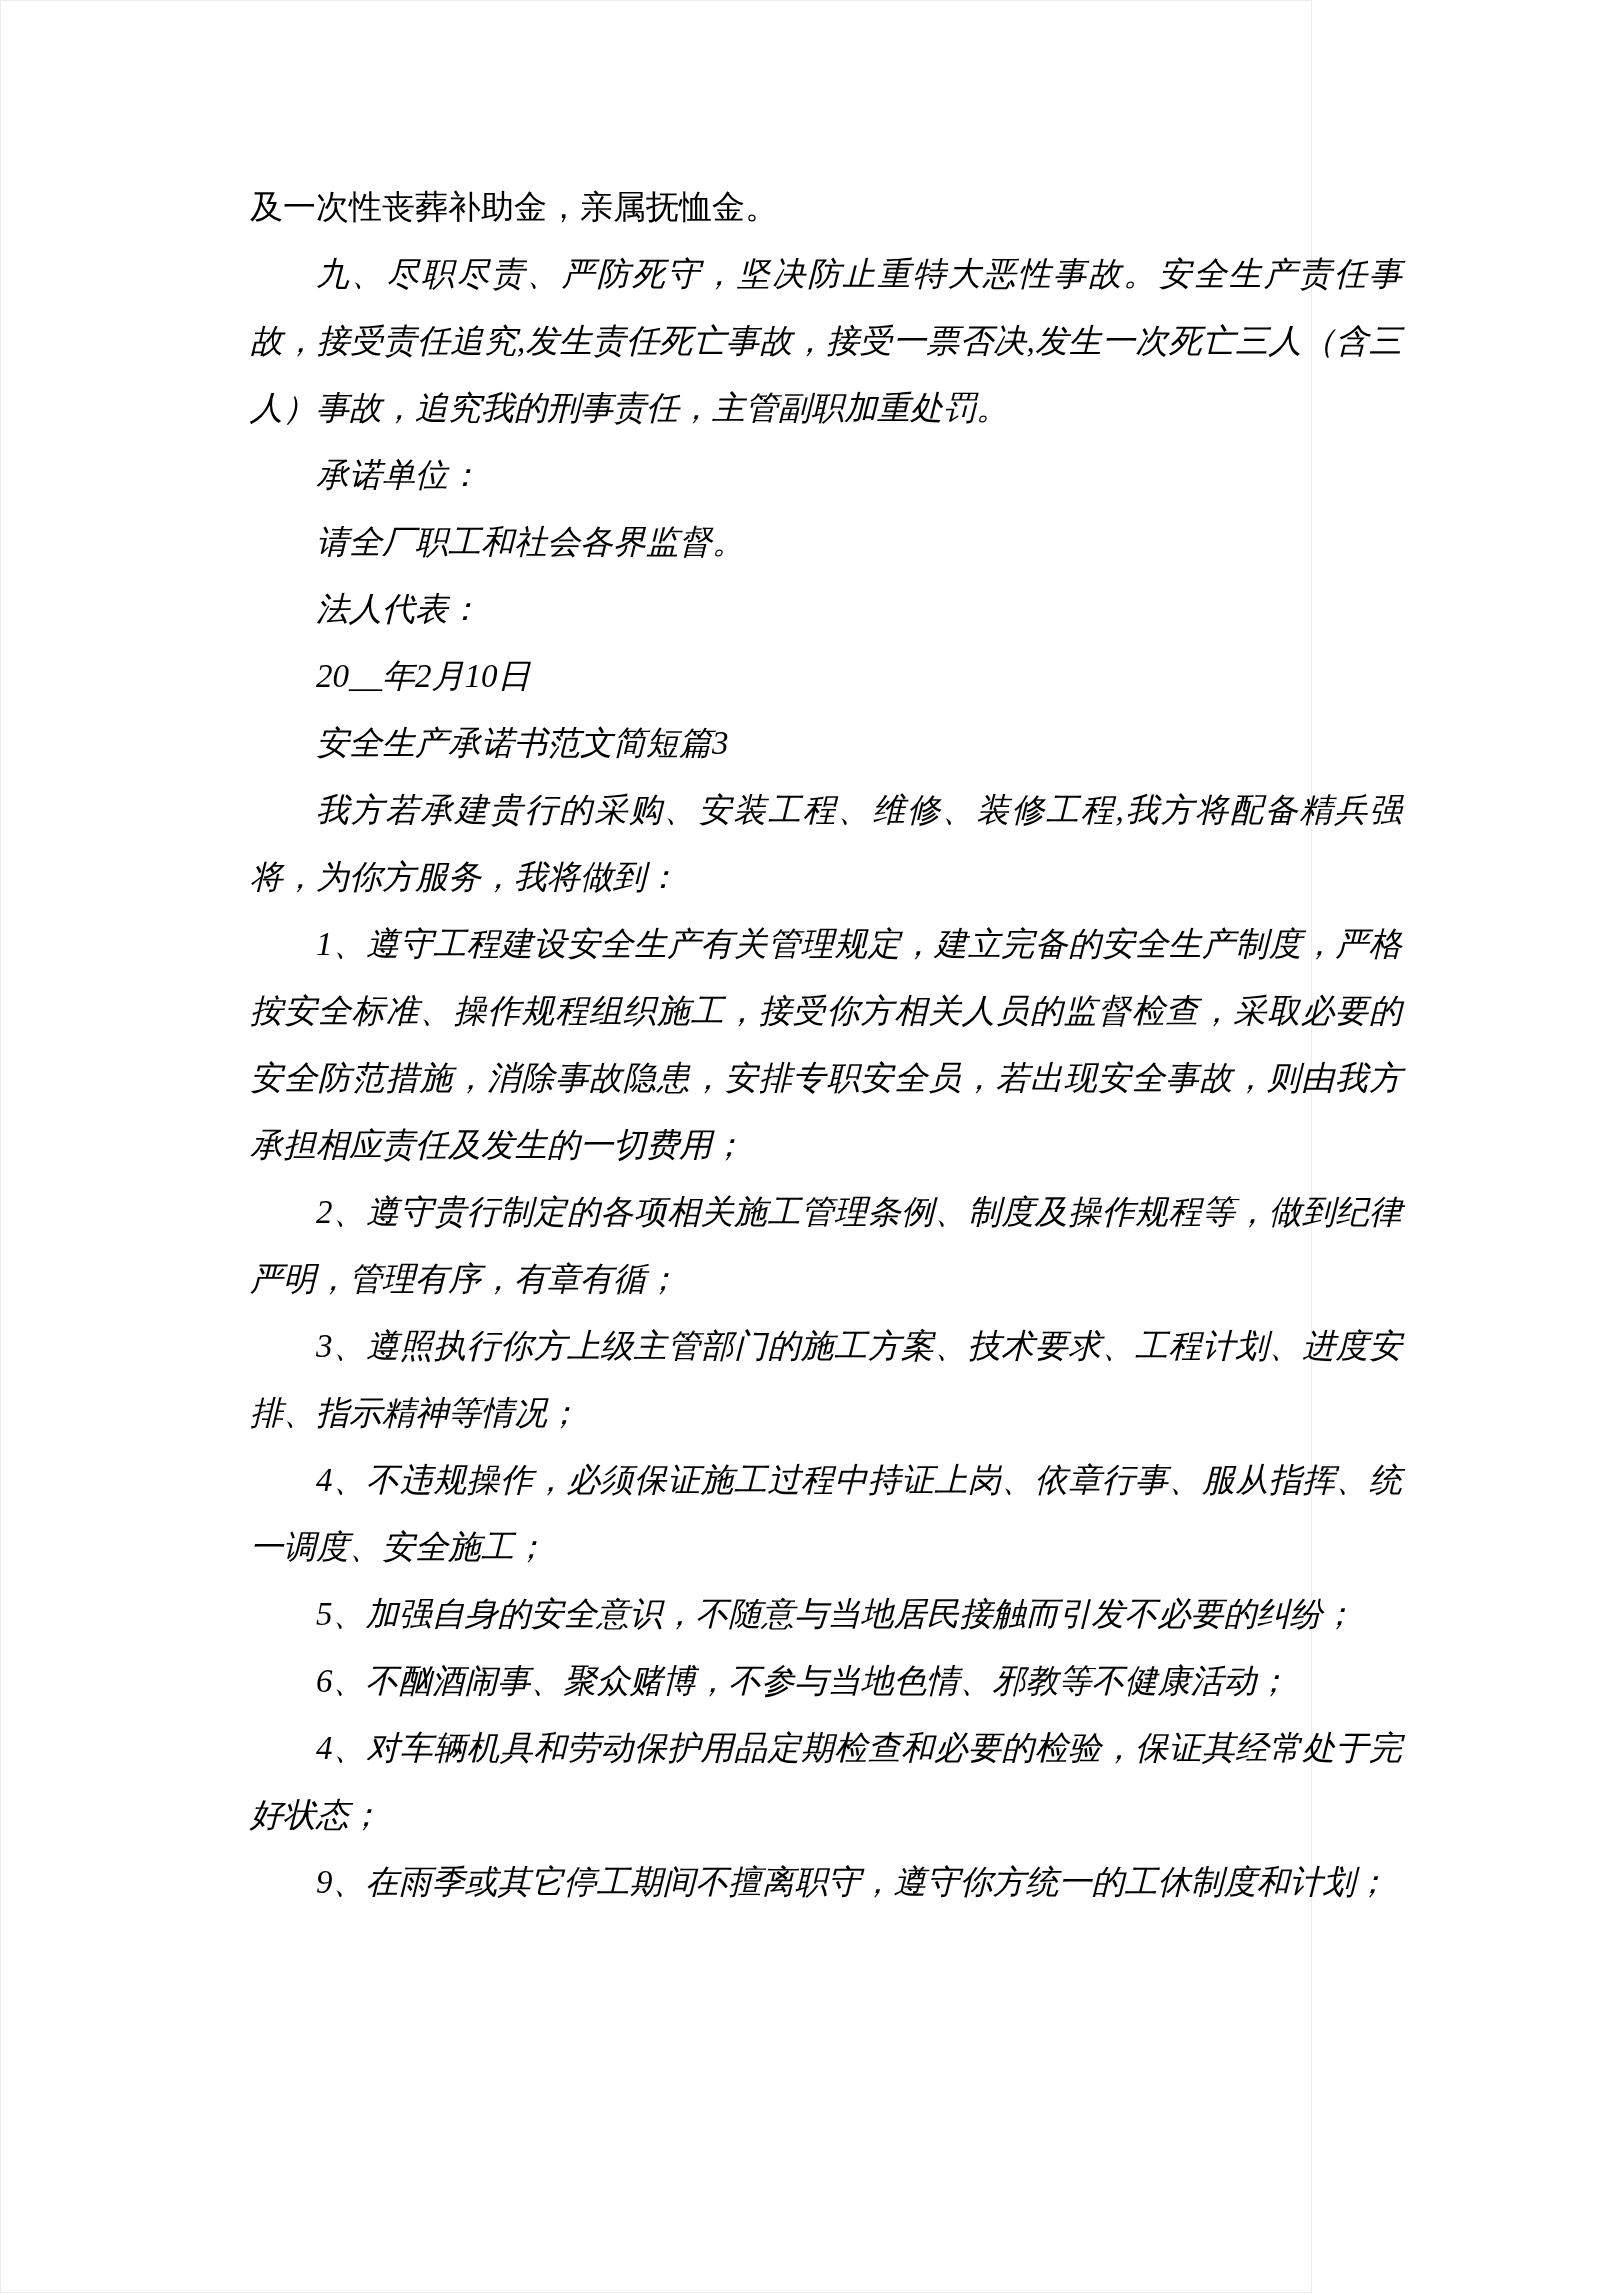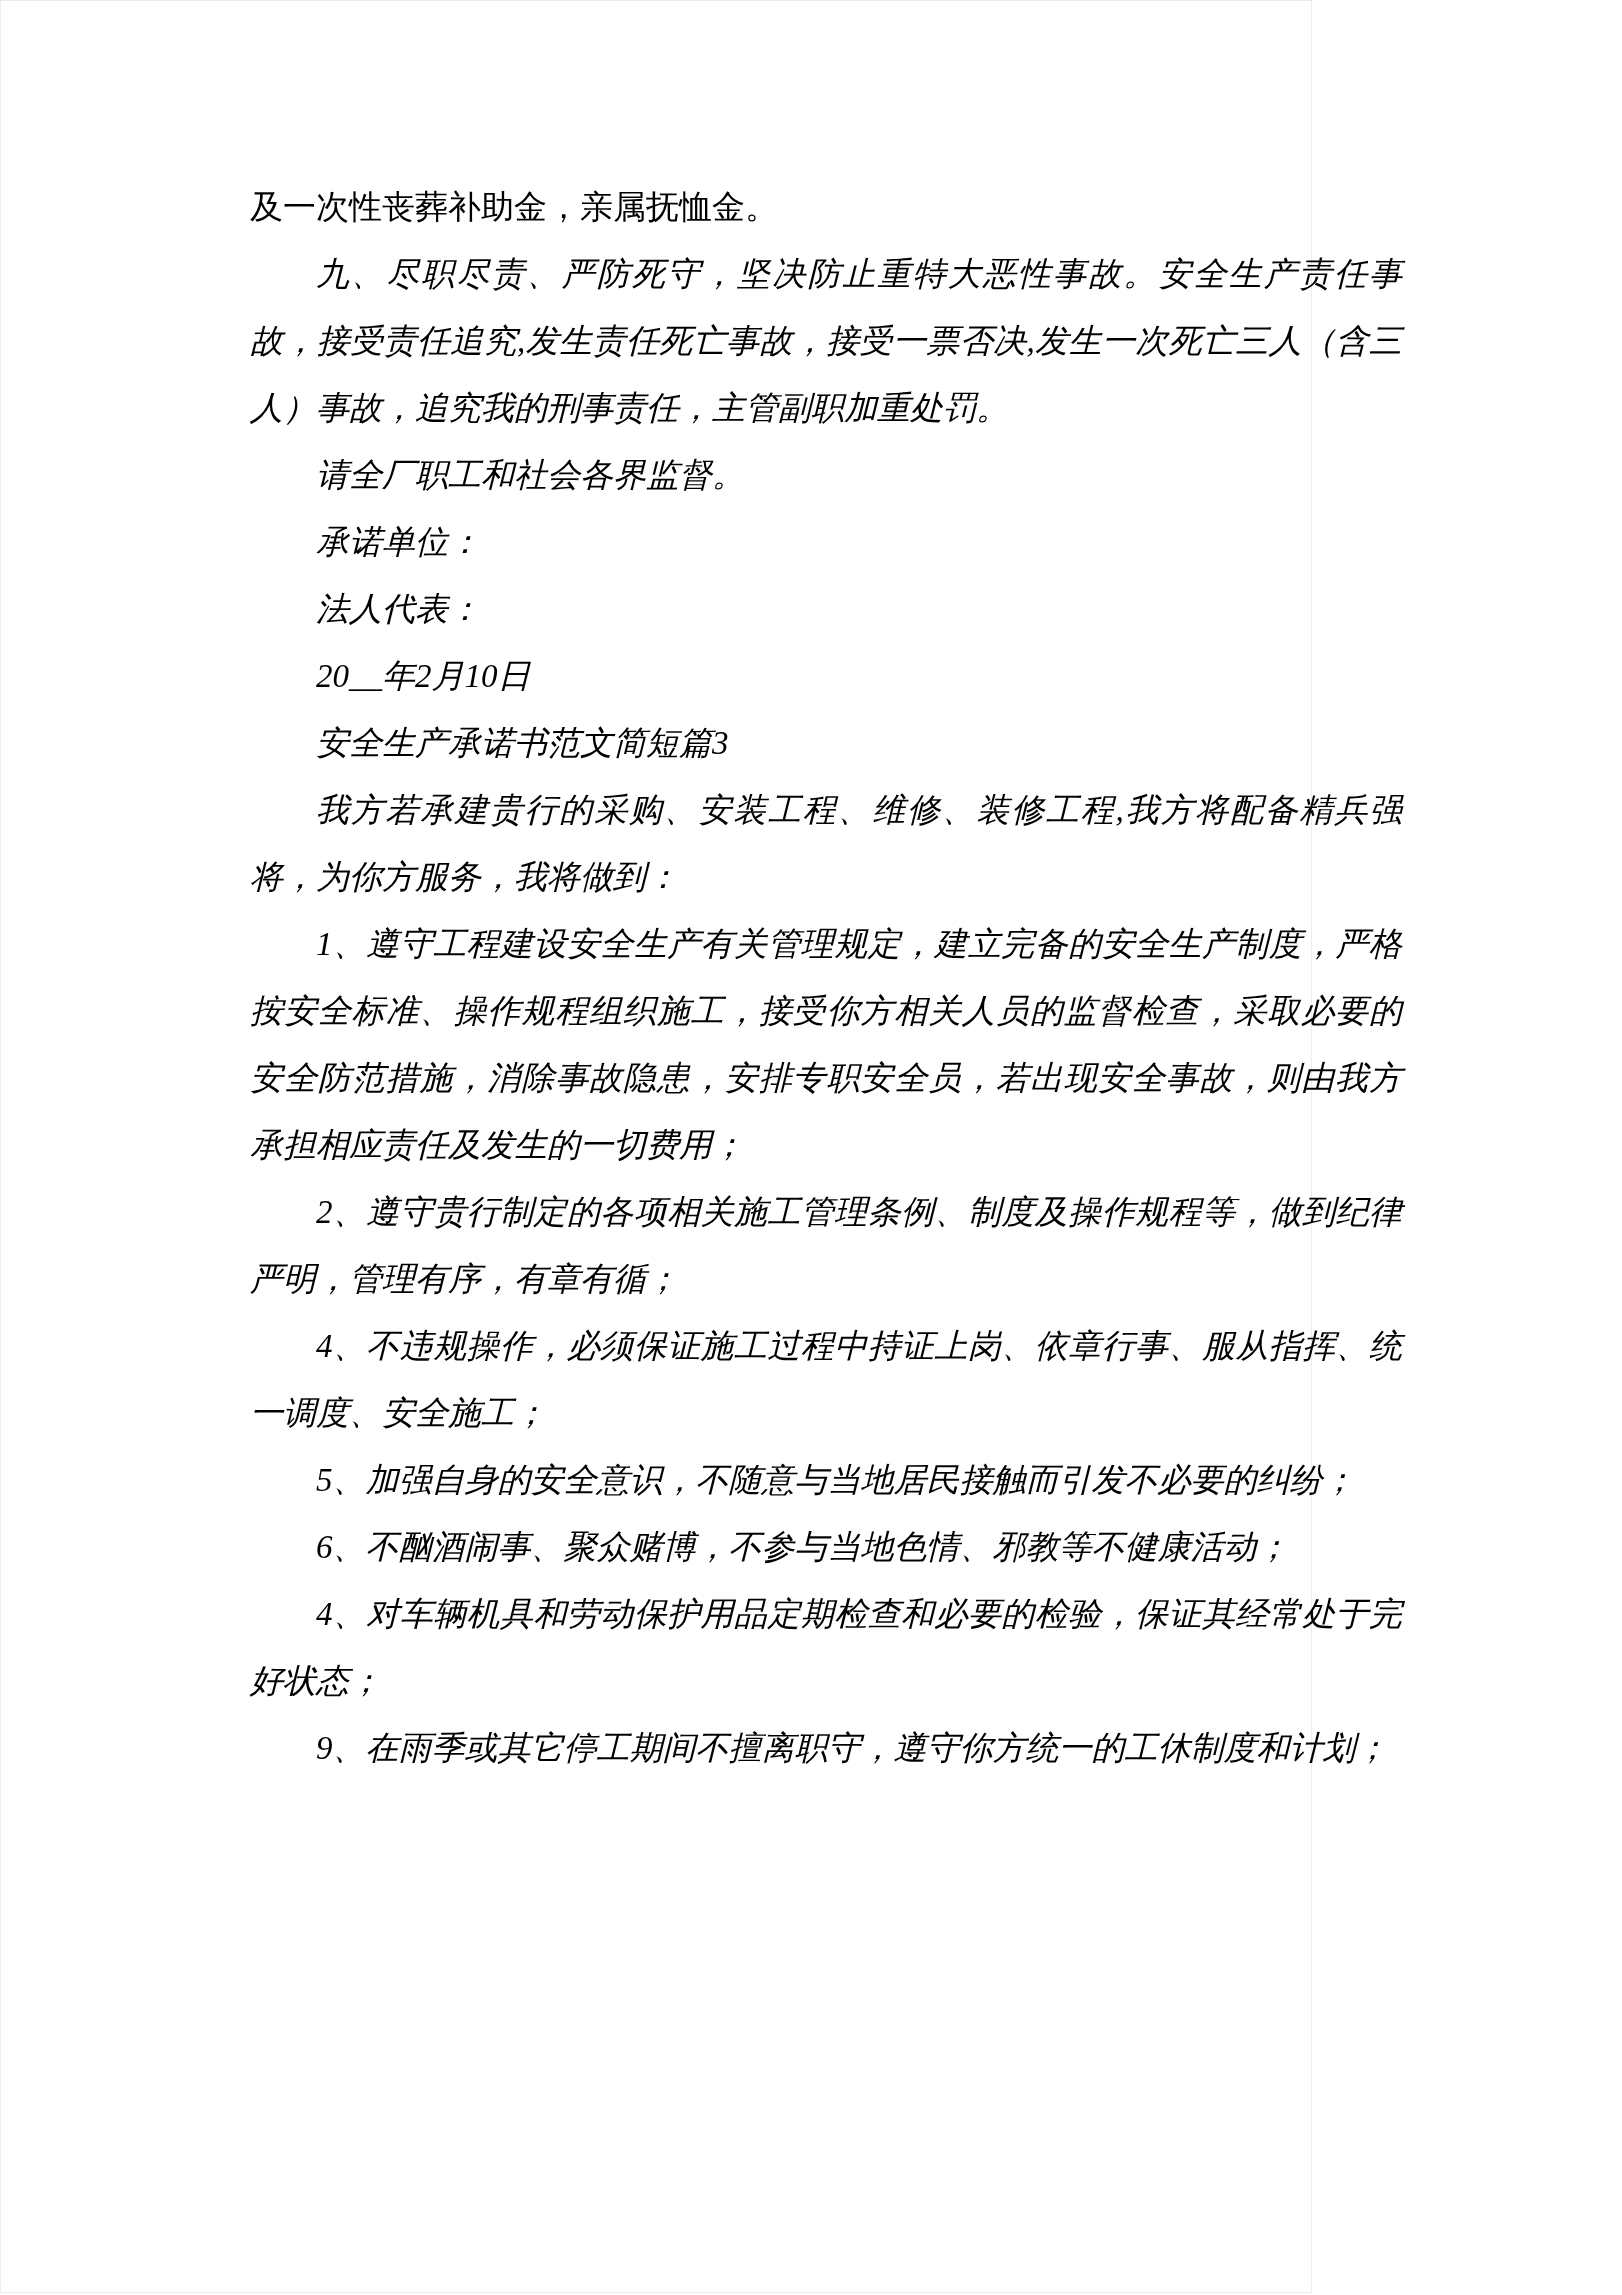--- a/index.html
+++ b/index.html
@@ -44,28 +44,29 @@
     font-style: italic;
   }
 </style>
 </head>
 <body>
 
 <div class="page">
   <div class="doc-body" id="doc-body">
       <p>及一次性丧葬补助金，亲属抚恤金。</p>
       <p class="indent">九、尽职尽责、严防死守，坚决防止重特大恶性事故。安全生产责任事故，接受责任追究,发生责任死亡事故，接受一票否决,发生一次死亡三人（含三人）事故，追究我的刑事责任，主管副职加重处罚。</p>
+      <p class="indent">承诺单位：</p>
       <p class="indent">请全厂职工和社会各界监督。</p>
-      <p class="indent">承诺单位：</p>
       <p class="indent">法人代表：</p>
       <p class="indent">20__年2月10日</p>
       <p class="indent">安全生产承诺书范文简短篇3</p>
       <p class="indent">我方若承建贵行的采购、安装工程、维修、装修工程,我方将配备精兵强将，为你方服务，我将做到：</p>
       <p class="indent">1、遵守工程建设安全生产有关管理规定，建立完备的安全生产制度，严格按安全标准、操作规程组织施工，接受你方相关人员的监督检查，采取必要的安全防范措施，消除事故隐患，安排专职安全员，若出现安全事故，则由我方承担相应责任及发生的一切费用；</p>
       <p class="indent">2、遵守贵行制定的各项相关施工管理条例、制度及操作规程等，做到纪律严明，管理有序，有章有循；</p>
+      <p class="indent">3、遵照执行你方上级主管部门的施工方案、技术要求、工程计划、进度安排、指示精神等情况；</p>
       <p class="indent">4、不违规操作，必须保证施工过程中持证上岗、依章行事、服从指挥、统一调度、安全施工；</p>
       <p class="indent">5、加强自身的安全意识，不随意与当地居民接触而引发不必要的纠纷；</p>
       <p class="indent">6、不酗酒闹事、聚众赌博，不参与当地色情、邪教等不健康活动；</p>
       <p class="indent">4、对车辆机具和劳动保护用品定期检查和必要的检验，保证其经常处于完好状态；</p>
       <p class="indent">9、在雨季或其它停工期间不擅离职守，遵守你方统一的工休制度和计划；</p>
     </div>
 </div>
 
 
 </body></html>

